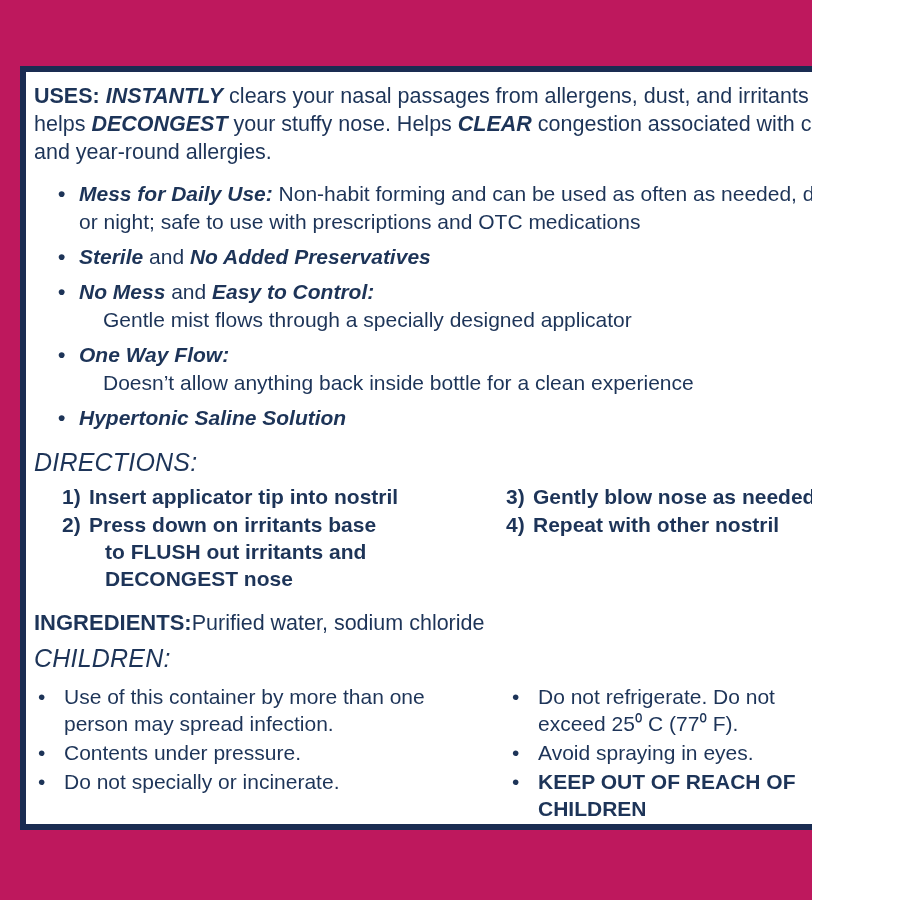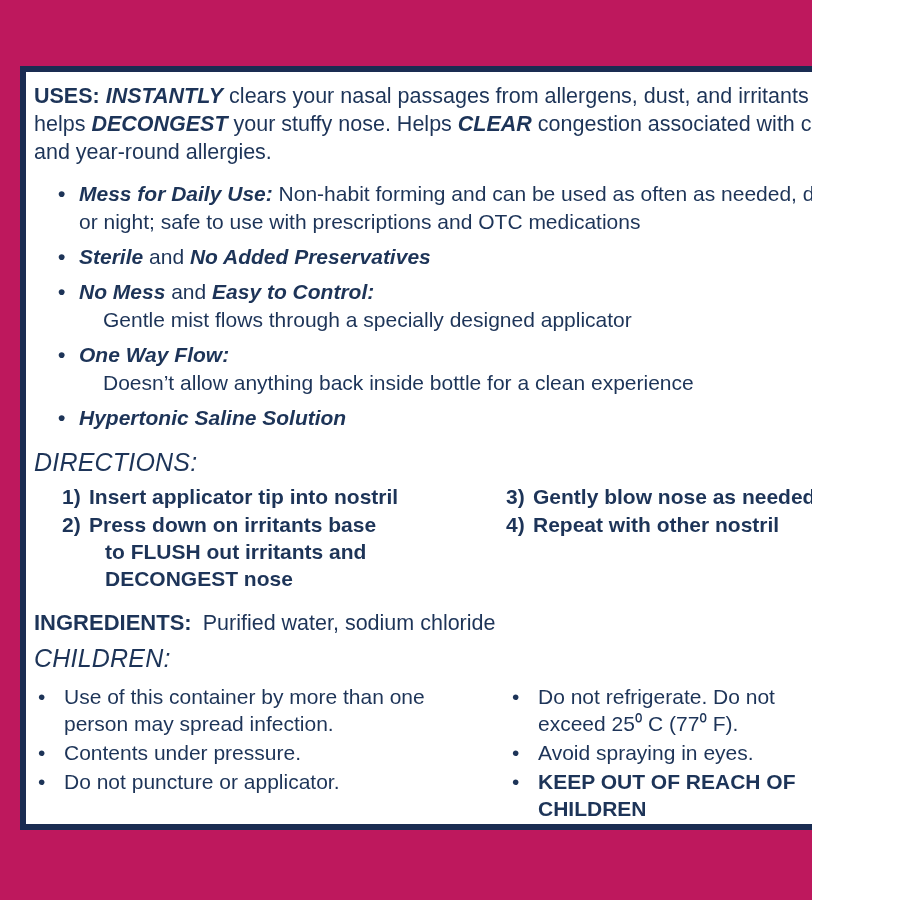--- a/index.html
+++ b/index.html
@@ -79,21 +79,21 @@
   .dlines { flex: 1; }
   .dind { padding-left: 16px; }
   .ingredients {
     margin: 17px 0 0 0;
     line-height: 28px;
     font-size: 21.5px;
   }
   .ing-head {
     font-weight: 700;
     font-size: 22px;
-    margin-right: 11px;
+    margin-right: 0;
   }
   .warn-head { margin-top: 7px; }
   .warn-cols {
     display: flex;
     margin-top: 9px;
     line-height: 27px;
   }
   .warn-left { width: 478px; flex: 0 0 478px; padding-left: 4px; box-sizing: border-box; }
   .warn-right { flex: 1; }
   .warn-item { display: flex; margin-top: 2px; }
@@ -185,21 +185,21 @@
         <div class="warn-item">
           <span class="bullet">•</span>
           <span class="wtext"><span class="s-r">Use of this container by more than one person may spread infection.</span></span>
         </div>
         <div class="warn-item">
           <span class="bullet">•</span>
           <span class="wtext"><span class="s-r">Contents under pressure.</span></span>
         </div>
         <div class="warn-item">
           <span class="bullet">•</span>
-          <span class="wtext"><span class="s-r">Do not puncture or applicator.</span></span>
+          <span class="wtext"><span class="s-r">Do not specially or incinerate.</span></span>
         </div>
       </div>
       <div class="warn-col warn-right">
         <div class="warn-item">
           <span class="bullet">•</span>
           <span class="wtext"><span class="s-r">Do not refrigerate. Do not exceed 25⁰ C (77⁰ F).</span></span>
         </div>
         <div class="warn-item">
           <span class="bullet">•</span>
           <span class="wtext"><span class="s-r">Avoid spraying in eyes.</span></span>

